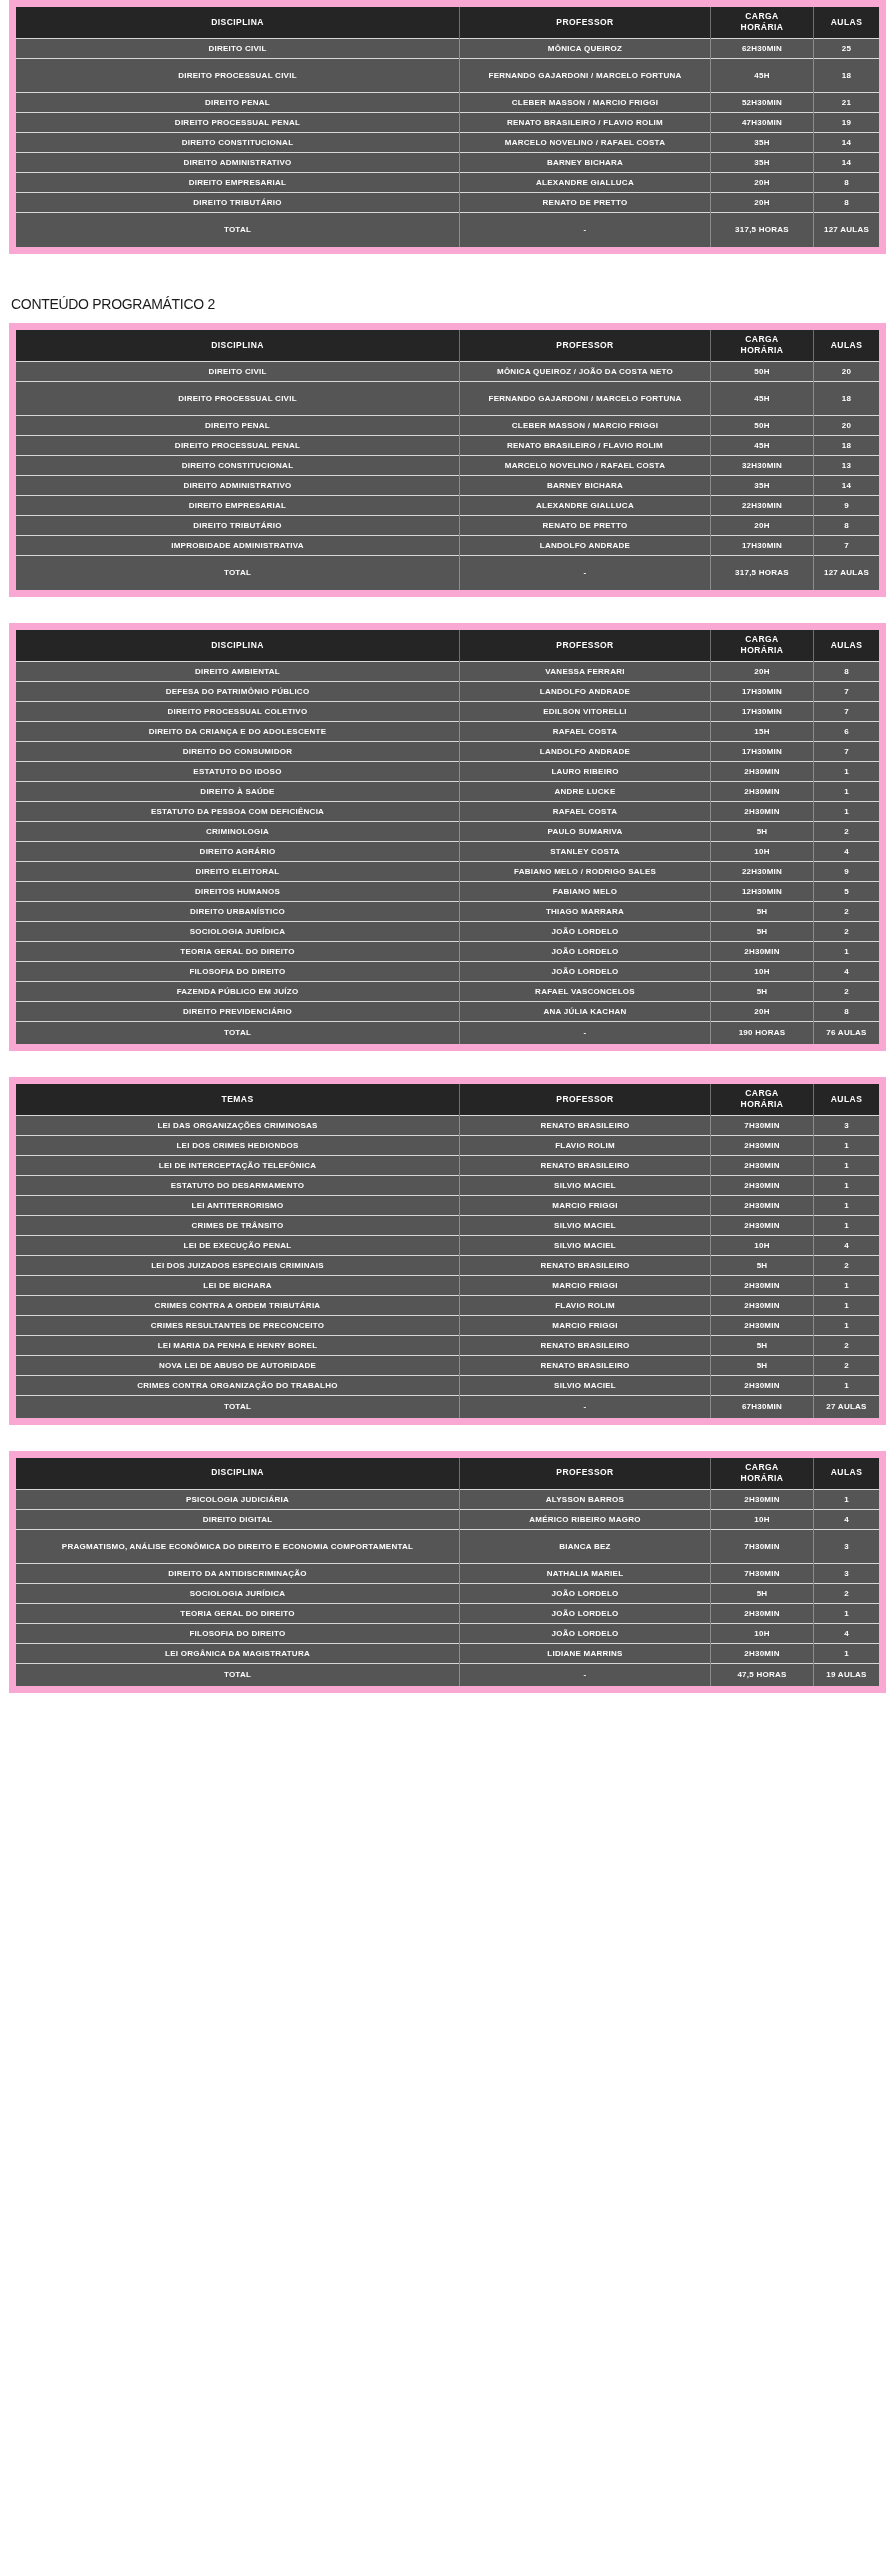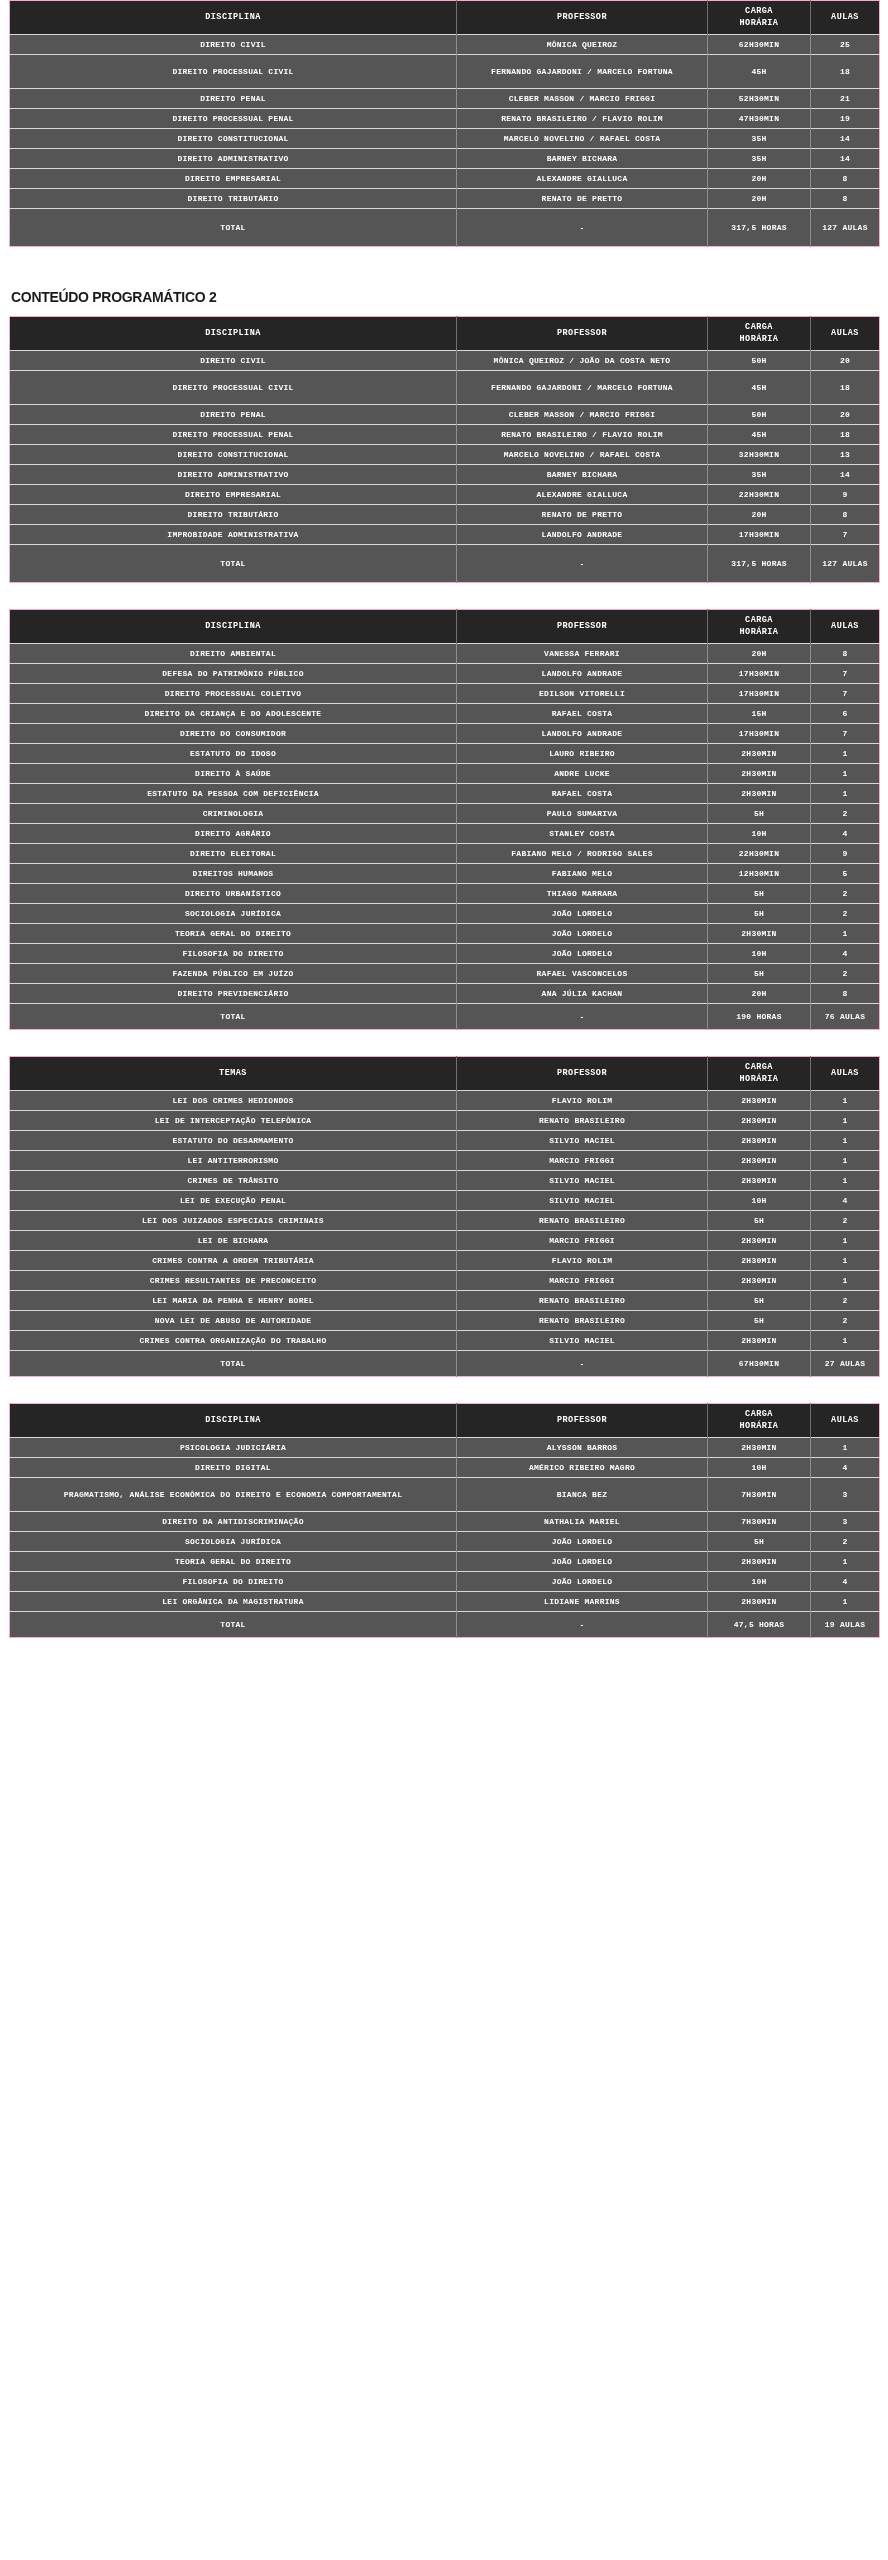--- a/index.html
+++ b/index.html
@@ -5,34 +5,33 @@
   * { box-sizing: border-box; margin: 0; padding: 0; }
   html, body {
     width: 888px;
     background: #ffffff;
     font-family: "Liberation Sans", sans-serif;
   }
   body { padding: 0 9px; }
 
   .section-title {
     font-size: 14px;
-    font-weight: 700;
+    font-weight: 400;
     color: #1a1a1a;
     letter-spacing: -0.3px;
     padding: 16px 0 11px 2px;
     font-family: "Liberation Sans", sans-serif;
   }
 
   table.grid {
     width: 870px;
     border-collapse: collapse;
     table-layout: fixed;
     margin: 0 0 26px 0;
-    border: 1px solid #f9a8d4;
-    font-family: Liberation Mono, monospace;
+    border: 7px solid #f9a8d4;
   }
 
   table.grid col.c-disc  { width: 447px; }
   table.grid col.c-prof  { width: 251px; }
   table.grid col.c-carga { width: 103px; }
   table.grid col.c-aulas { width: 69px; }
 
   table.grid thead th {
     background: #252525;
     color: #ffffff;
@@ -367,20 +366,26 @@
       <thead>
         <tr>
           <th>TEMAS</th>
           <th>PROFESSOR</th>
           <th><span>CARGA</span><br><span>HORÁRIA</span></th>
           <th>AULAS</th>
         </tr>
       </thead>
       <tbody>
         <tr>
+          <td>LEI DAS ORGANIZAÇÕES CRIMINOSAS</td>
+          <td>RENATO BRASILEIRO</td>
+          <td class="nowrap-cell">7H30MIN</td>
+          <td class="nowrap-cell">3</td>
+        </tr>
+        <tr>
           <td>LEI DOS CRIMES HEDIONDOS</td>
           <td>FLAVIO ROLIM</td>
           <td class="nowrap-cell">2H30MIN</td>
           <td class="nowrap-cell">1</td>
         </tr>
         <tr>
           <td>LEI DE INTERCEPTAÇÃO TELEFÔNICA</td>
           <td>RENATO BRASILEIRO</td>
           <td class="nowrap-cell">2H30MIN</td>
           <td class="nowrap-cell">1</td>

